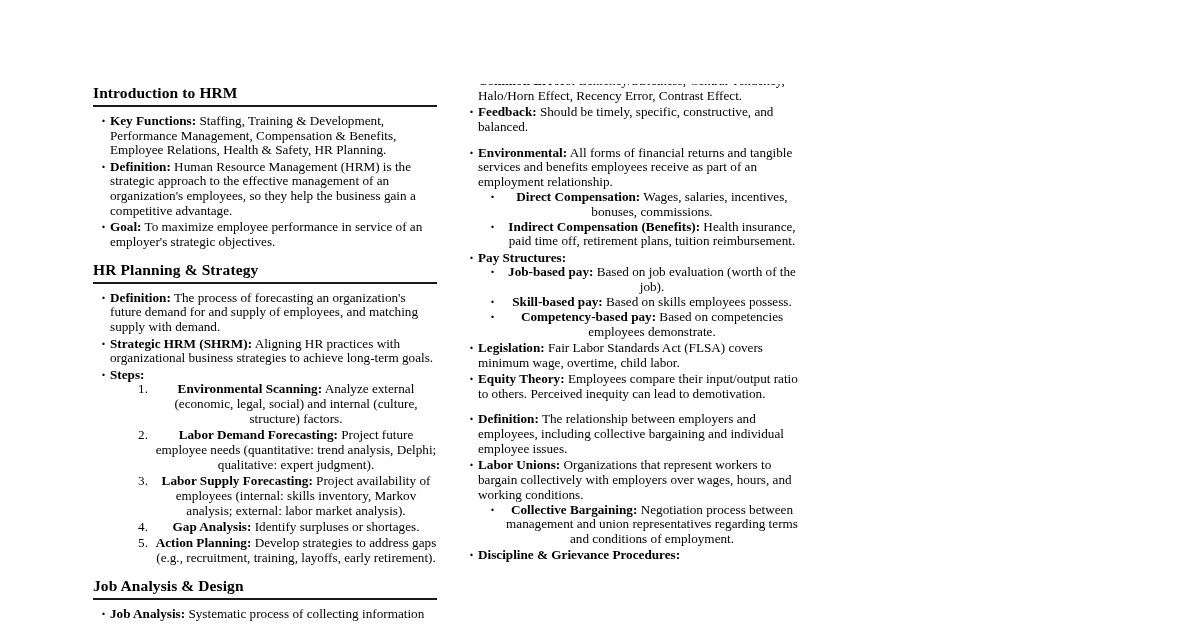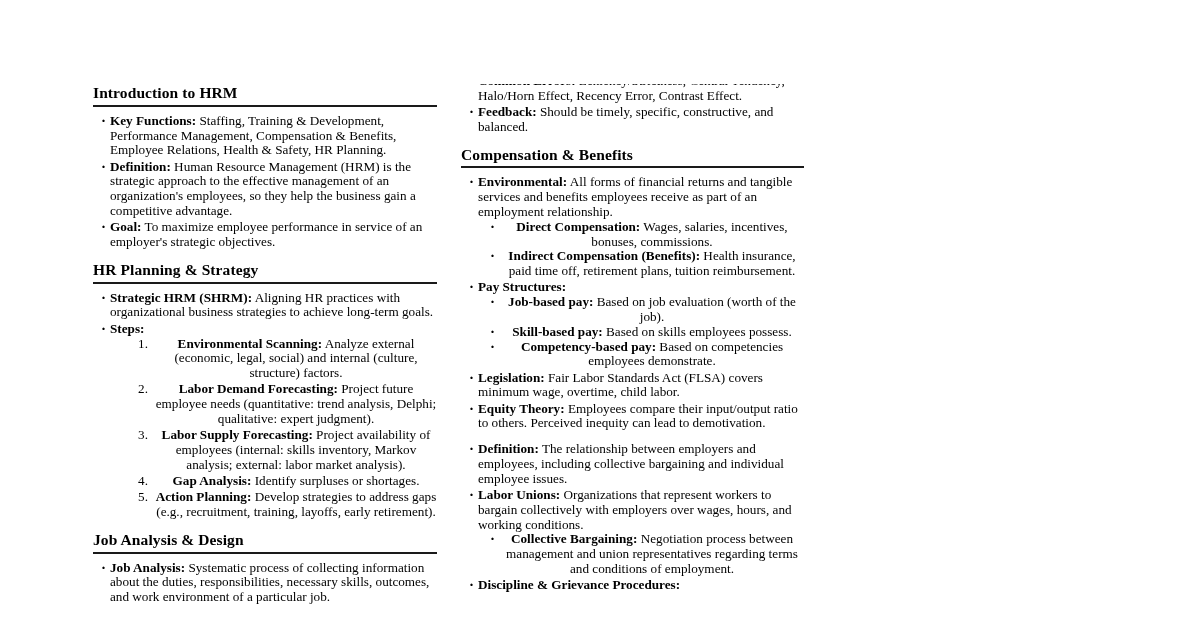--- a/index.html
+++ b/index.html
@@ -192,20 +192,24 @@
         </ul>
       </div>
 
       <div class="section">
         <div class="heading-wrap">
           <h2 class="section-heading">HR Planning &amp; Strategy</h2>
           <hr class="rule">
         </div>
         <ul class="lvl1 list-block">
           <li>
+            <span class="term">Definition:</span>
+            <span class="body-text">The process of forecasting an organization's future demand for and supply of employees, and matching supply with demand.</span>
+          </li>
+          <li>
             <span class="term">Strategic HRM (SHRM):</span>
             <span class="body-text">Aligning HR practices with organizational business strategies to achieve long-term goals.</span>
           </li>
           <li>
             <span class="term">Steps:</span>
             <ol class="steps">
               <li>
                 <span class="term">Environmental Scanning:</span>
                 <span class="body-text">Analyze external (economic, legal, social) and internal (culture, structure) factors.</span>
               </li>
@@ -255,24 +259,20 @@
             <span class="body-text">Leniency/Strictness, Central Tendency, Halo/Horn Effect, Recency Error, Contrast Effect.</span>
           </li>
           <li>
             <span class="term">Feedback:</span>
             <span class="body-text">Should be timely, specific, constructive, and balanced.</span>
           </li>
         </ul>
       </div>
 
       <div class="section">
-        <div class="heading-wrap">
-          <h2 class="section-heading">Compensation &amp; Benefits</h2>
-          <hr class="rule">
-        </div>
         <ul class="lvl1 list-block">
           <li>
             <span class="term">Environmental:</span>
             <span class="body-text">All forms of financial returns and tangible services and benefits employees receive as part of an employment relationship.</span>
             <ul class="lvl2">
               <li>
                 <span class="term">Direct Compensation:</span>
                 <span class="body-text">Wages, salaries, incentives, bonuses, commissions.</span>
               </li>
               <li>

